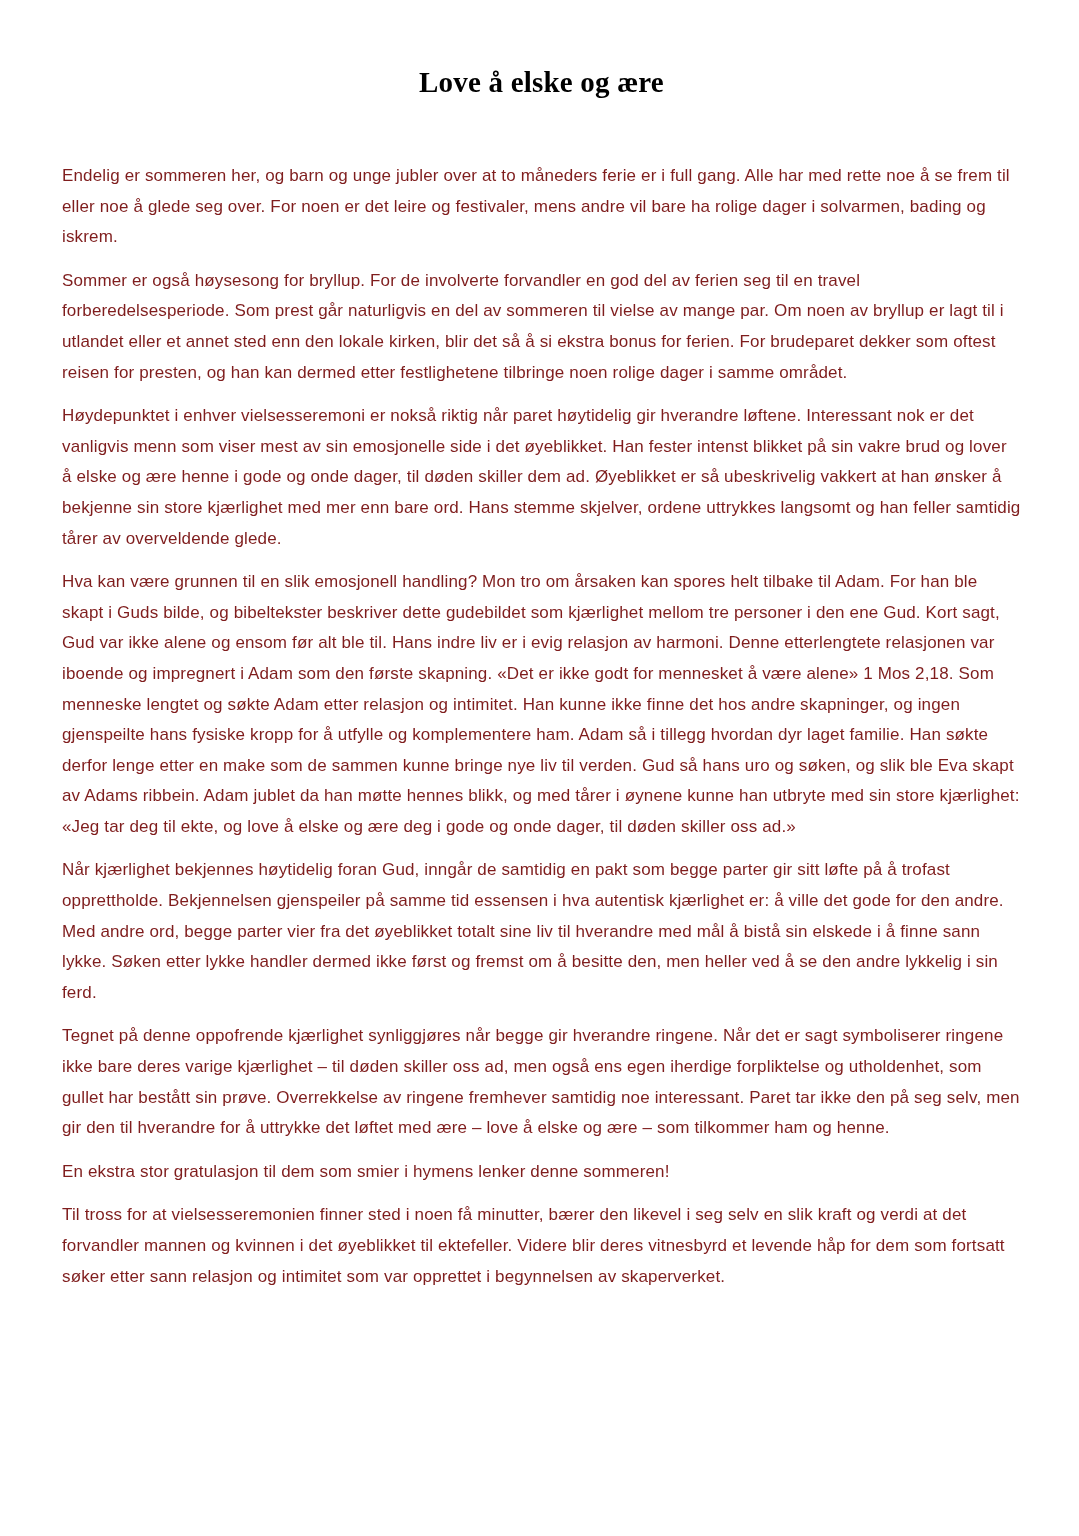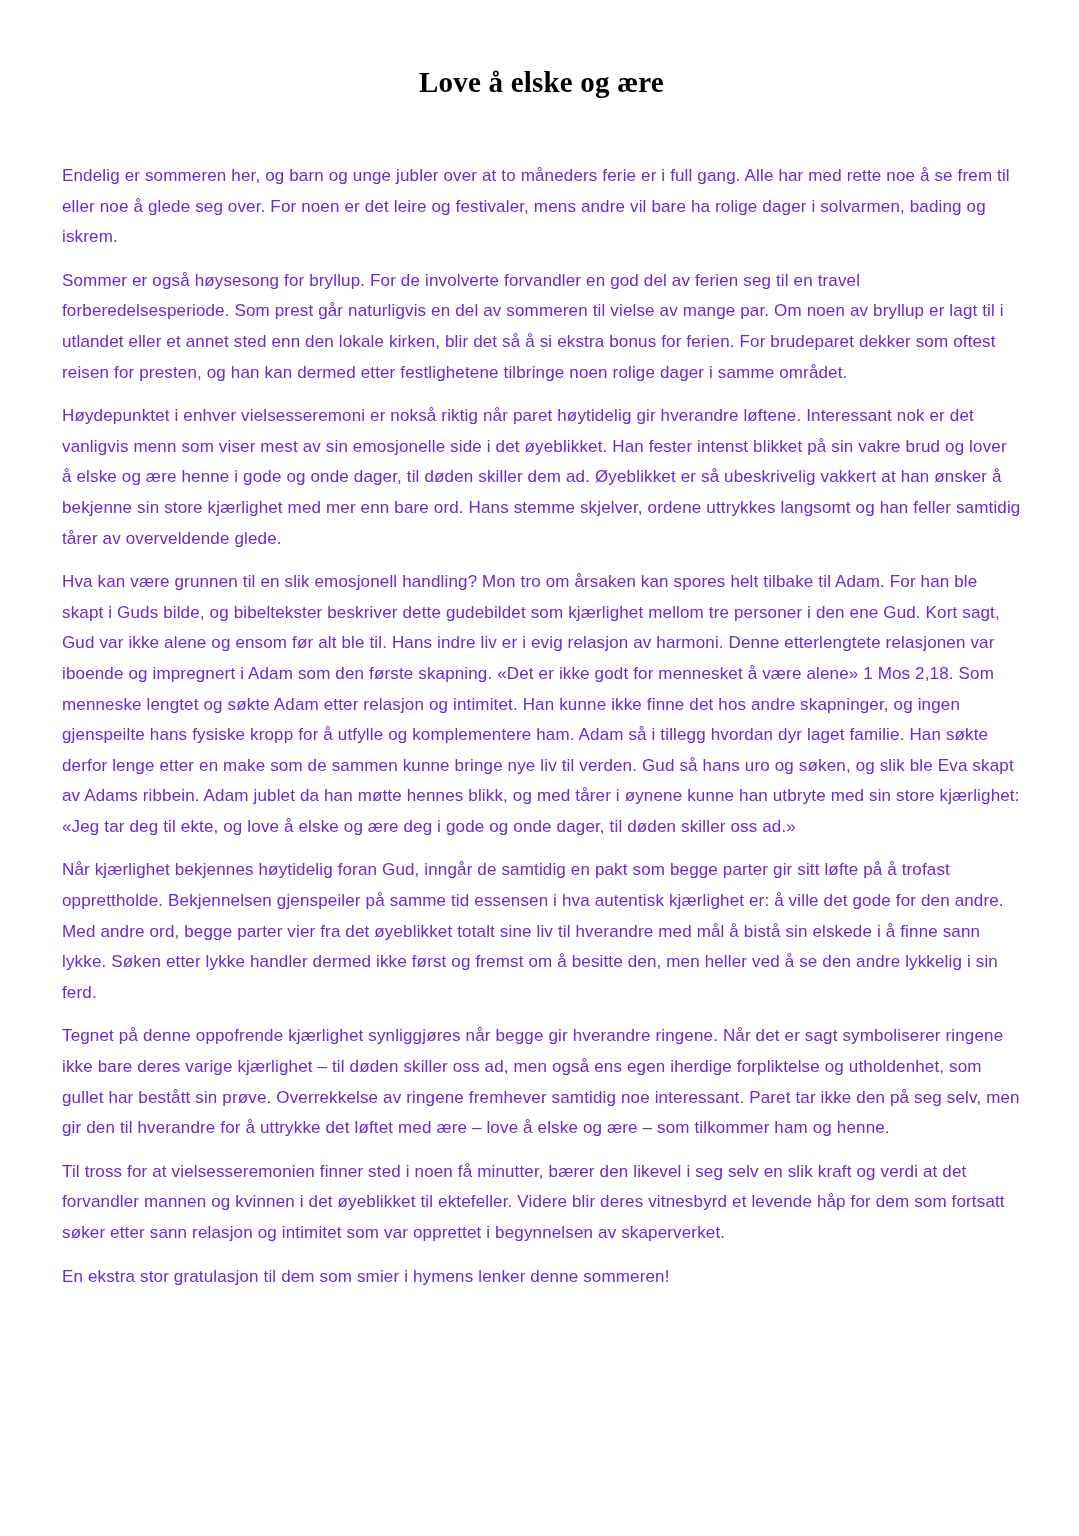--- a/index.html
+++ b/index.html
@@ -26,37 +26,37 @@
     line-height: 1;
     color: #000000;
     text-align: center;
     margin: 68px 0 64px 0;
     letter-spacing: 0.2px;
   }
   .article p {
     font-size: 17px;
     line-height: 1.8;
     letter-spacing: 0.15px;
-    color: #6d28d9;
+    color: #7f1d1d;
     margin: 0 0 13px 0;
     text-align: left;
   }
   .article p:last-child {
     margin-bottom: 0;
   }
 </style>
 </head>
 <body>
 
 <main class="page">
   <h1 class="doc-title">Love å elske og ære</h1>
 
   <article class="article">
     <p>Endelig er sommeren her, og barn og unge jubler over at to måneders ferie er i full gang. Alle har med rette noe å se frem til eller noe å glede seg over. For noen er det leire og festivaler, mens andre vil bare ha rolige dager i solvarmen, bading og iskrem.</p>
     <p>Sommer er også høysesong for bryllup. For de involverte forvandler en god del av ferien seg til en travel forberedelsesperiode. Som prest går naturligvis en del av sommeren til vielse av mange par. Om noen av bryllup er lagt til i utlandet eller et annet sted enn den lokale kirken, blir det så å si ekstra bonus for ferien. For brudeparet dekker som oftest reisen for presten, og han kan dermed etter festlighetene tilbringe noen rolige dager i samme området.</p>
     <p>Høydepunktet i enhver vielsesseremoni er nokså riktig når paret høytidelig gir hverandre løftene. Interessant nok er det vanligvis menn som viser mest av sin emosjonelle side i det øyeblikket. Han fester intenst blikket på sin vakre brud og lover å elske og ære henne i gode og onde dager, til døden skiller dem ad. Øyeblikket er så ubeskrivelig vakkert at han ønsker å bekjenne sin store kjærlighet med mer enn bare ord. Hans stemme skjelver, ordene uttrykkes langsomt og han feller samtidig tårer av overveldende glede.</p>
     <p>Hva kan være grunnen til en slik emosjonell handling? Mon tro om årsaken kan spores helt tilbake til Adam. For han ble skapt i Guds bilde, og bibeltekster beskriver dette gudebildet som kjærlighet mellom tre personer i den ene Gud. Kort sagt, Gud var ikke alene og ensom før alt ble til. Hans indre liv er i evig relasjon av harmoni. Denne etterlengtete relasjonen var iboende og impregnert i Adam som den første skapning. «Det er ikke godt for mennesket å være alene» 1 Mos 2,18. Som menneske lengtet og søkte Adam etter relasjon og intimitet. Han kunne ikke finne det hos andre skapninger, og ingen gjenspeilte hans fysiske kropp for å utfylle og komplementere ham. Adam så i tillegg hvordan dyr laget familie. Han søkte derfor lenge etter en make som de sammen kunne bringe nye liv til verden. Gud så hans uro og søken, og slik ble Eva skapt av Adams ribbein. Adam jublet da han møtte hennes blikk, og med tårer i øynene kunne han utbryte med sin store kjærlighet: «Jeg tar deg til ekte, og love å elske og ære deg i gode og onde dager, til døden skiller oss ad.»</p>
     <p>Når kjærlighet bekjennes høytidelig foran Gud, inngår de samtidig en pakt som begge parter gir sitt løfte på å trofast opprettholde. Bekjennelsen gjenspeiler på samme tid essensen i hva autentisk kjærlighet er: å ville det gode for den andre. Med andre ord, begge parter vier fra det øyeblikket totalt sine liv til hverandre med mål å bistå sin elskede i å finne sann lykke. Søken etter lykke handler dermed ikke først og fremst om å besitte den, men heller ved å se den andre lykkelig i sin ferd.</p>
     <p>Tegnet på denne oppofrende kjærlighet synliggjøres når begge gir hverandre ringene. Når det er sagt symboliserer ringene ikke bare deres varige kjærlighet – til døden skiller oss ad, men også ens egen iherdige forpliktelse og utholdenhet, som gullet har bestått sin prøve. Overrekkelse av ringene fremhever samtidig noe interessant. Paret tar ikke den på seg selv, men gir den til hverandre for å uttrykke det løftet med ære – love å elske og ære – som tilkommer ham og henne.</p>
+    <p>En ekstra stor gratulasjon til dem som smier i hymens lenker denne sommeren!</p>
     <p>Til tross for at vielsesseremonien finner sted i noen få minutter, bærer den likevel i seg selv en slik kraft og verdi at det forvandler mannen og kvinnen i det øyeblikket til ektefeller. Videre blir deres vitnesbyrd et levende håp for dem som fortsatt søker etter sann relasjon og intimitet som var opprettet i begynnelsen av skaperverket.</p>
-    <p>En ekstra stor gratulasjon til dem som smier i hymens lenker denne sommeren!</p>
   </article>
 </main>
 
 </body></html>

